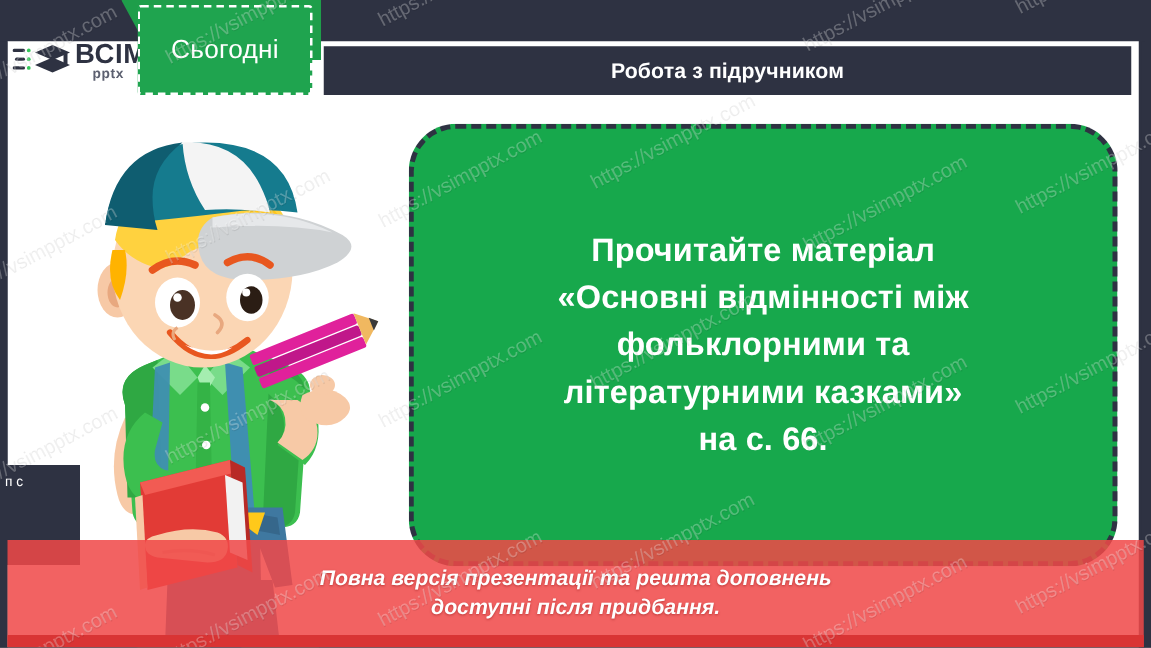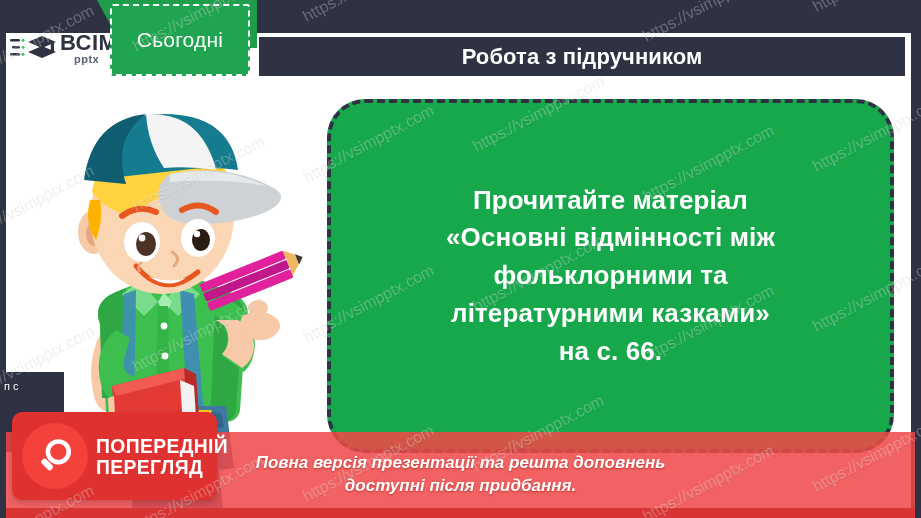--- a/index.html
+++ b/index.html
@@ -57,21 +57,21 @@
     z-index:30; gap:2px;
   }
   .today-badge div { color:#fff; font-size:21px; font-weight:400; letter-spacing:0.2px; }
 
   
   .header-bar {
     position:absolute; left:259px; top:37px; width:646px; height:39px;
     background:#2e3242; display:flex; align-items:center; justify-content:center; z-index:25;
   }
   .header-bar span {
-    color:#ffffff; font-size:22px; font-weight:700; letter-spacing:0.1px;
+    color:#ffffff; font-size:17px; font-weight:700; letter-spacing:0.1px;
   }
 
   
   .green-panel {
     position:absolute; left:327px; top:99px; width:567px; height:354px;
     background:#17a84c; border:4px dashed #2e3242; border-radius:38px;
     display:flex; align-items:center; justify-content:center; z-index:22;
   }
   .green-panel p {
     color:#ffffff; font-size:26px; font-weight:700; line-height:1.45;
@@ -301,26 +301,14 @@
     <span style="left:810px;  top:320px;">https://vsimpptx.com</span>
     <span style="left:810px;  top:480px;">https://vsimpptx.com</span>
   </div>
 
   <div class="red-banner">
     <p>Повна версія презентації та решта доповнень
 доступні після придбання.</p>
   </div>
   <div class="red-bottom-strip"></div>
 
-  <div class="preview-badge">
-    <span class="circ">
-      <svg viewBox="0 0 48 48" width="40" height="40">
-        <circle cx="28" cy="19" r="12.5" fill="none" stroke="#ffffff" stroke-width="5.5"></circle>
-        <rect x="6.5" y="30" width="16" height="7.5" rx="3.2" fill="#ffffff" transform="rotate(45 14 34)"></rect>
-      </svg>
-    </span>
-    <span class="labels">
-      <span>ПОПЕРЕДНІЙ</span>
-      <span>ПЕРЕГЛЯД</span>
-    </span>
-  </div>
 
 </div>
 
 </body></html>

